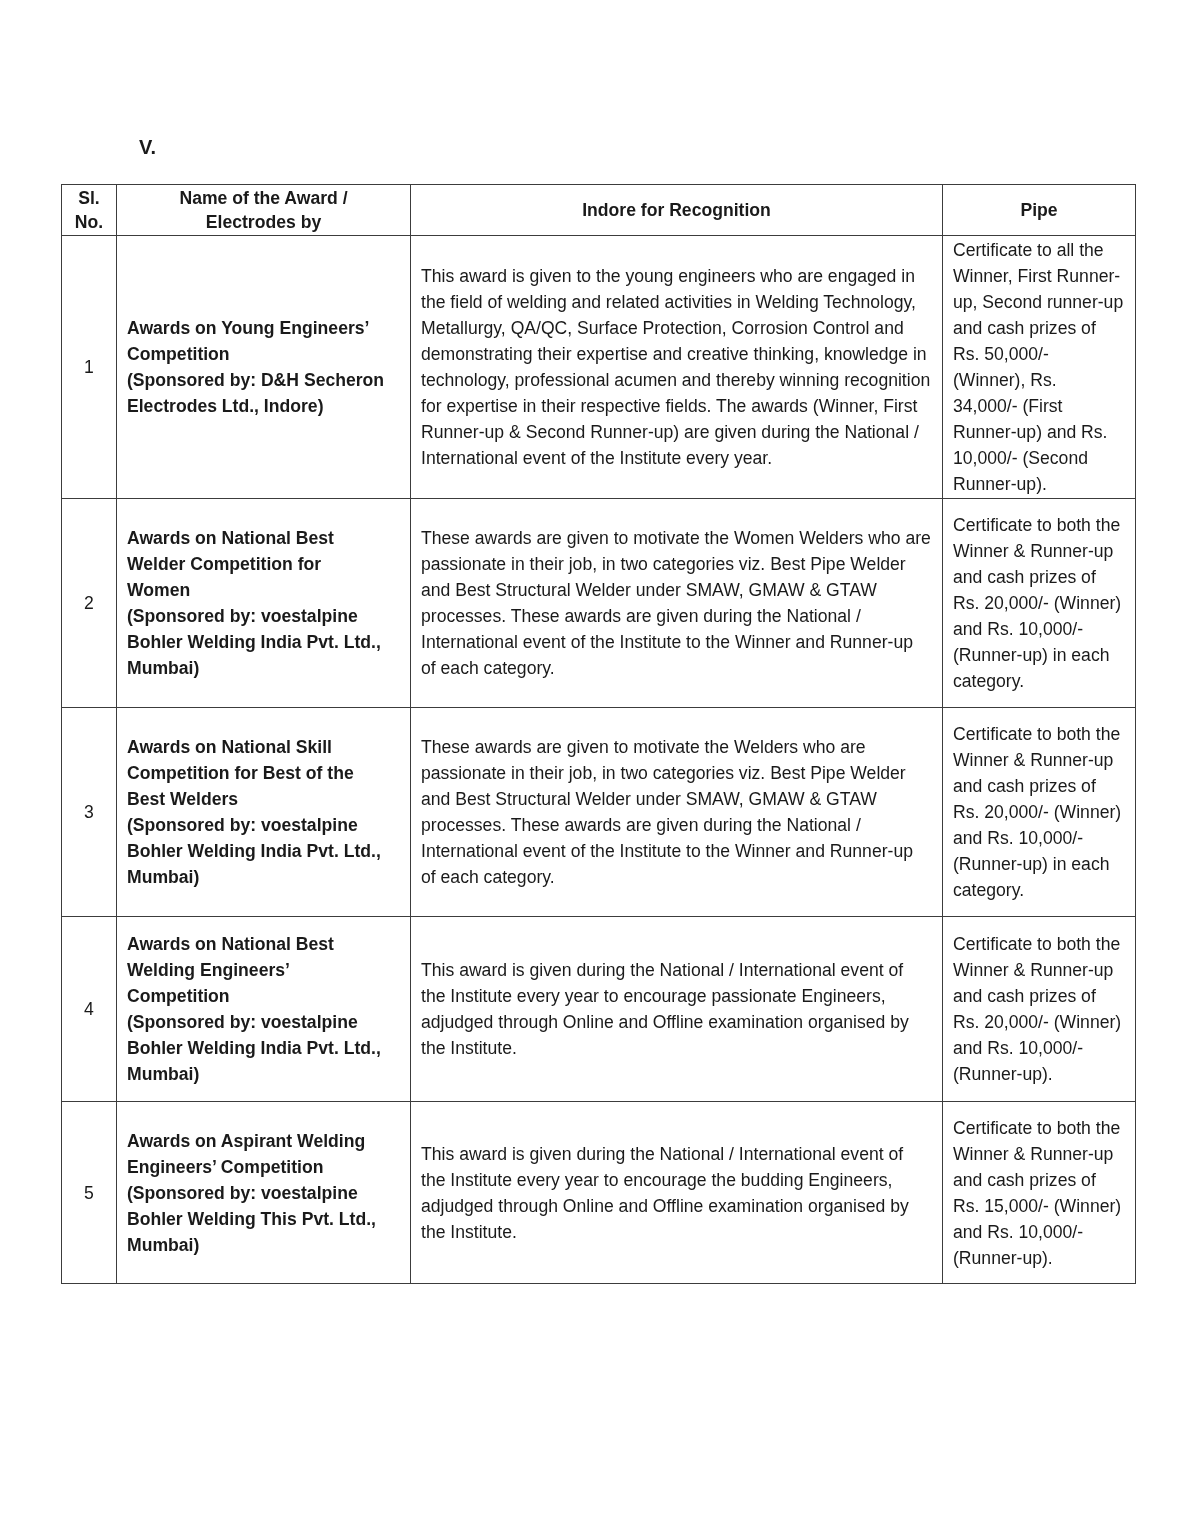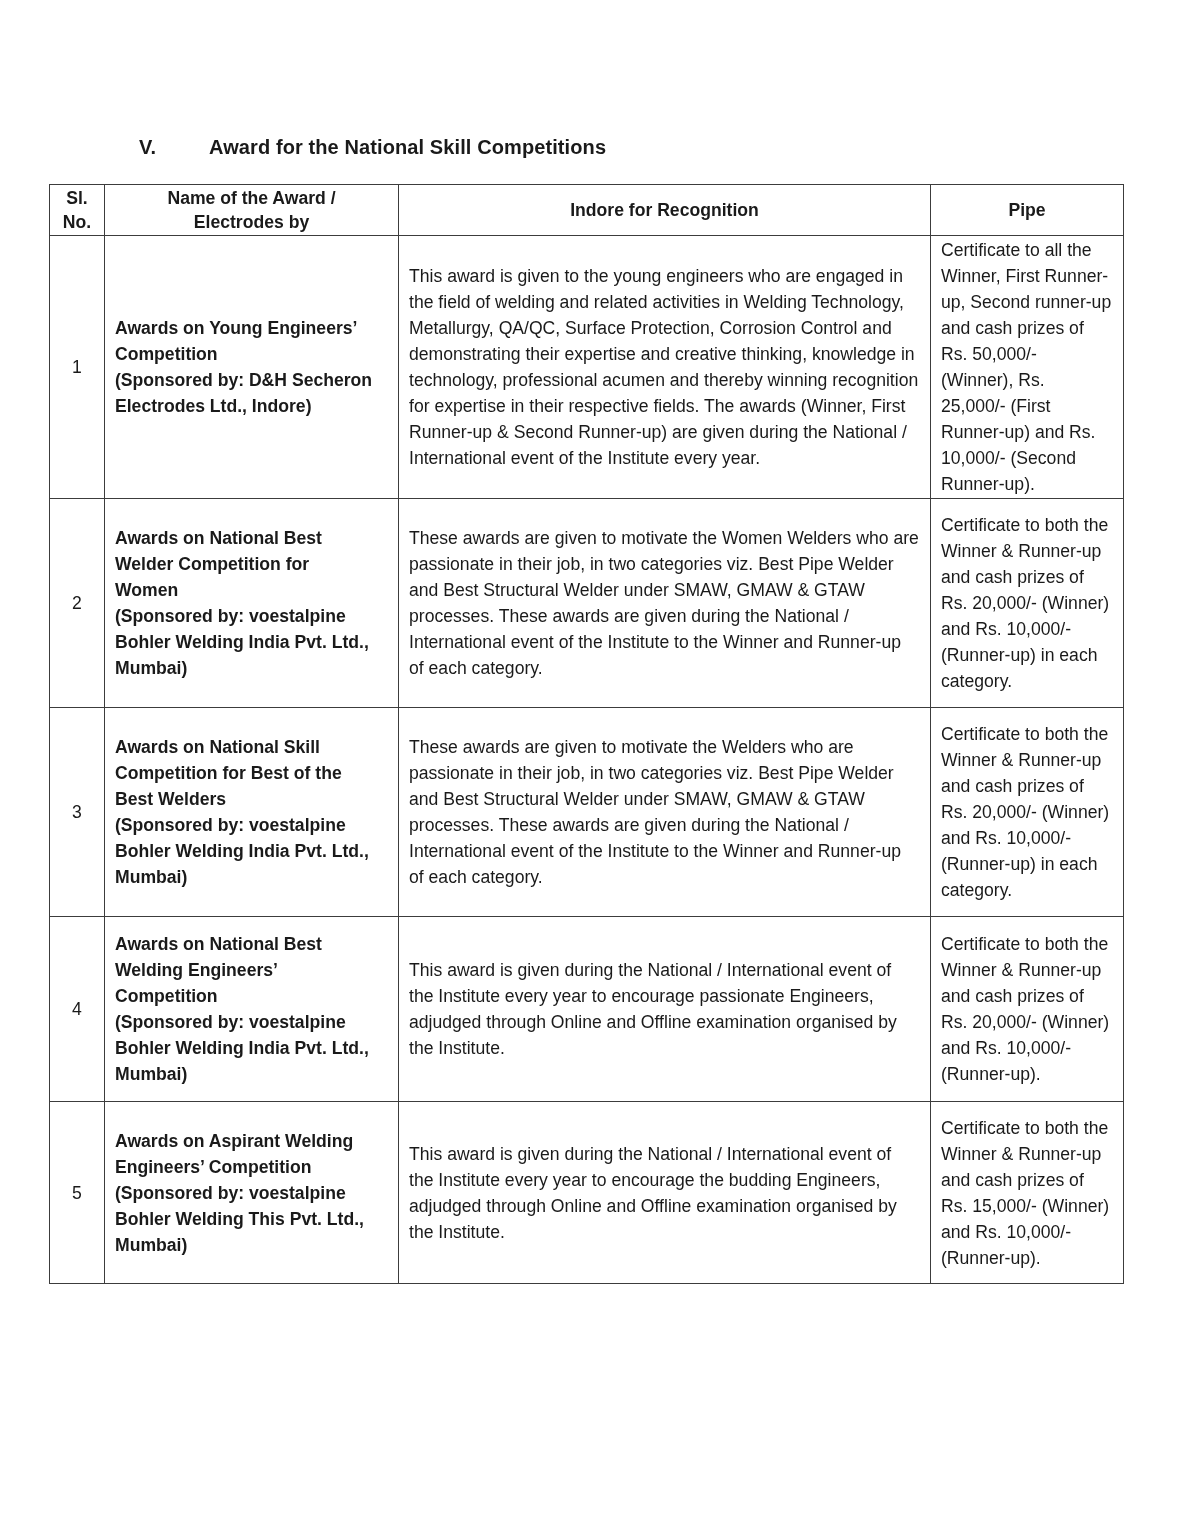--- a/index.html
+++ b/index.html
@@ -8,21 +8,21 @@
       font-family: "Liberation Sans", "DejaVu Sans", sans-serif;
       color: #1a1a1a;
     }
     .heading {
       position: absolute; left: 139px; top: 136px;
       font-size: 20px; font-weight: bold; letter-spacing: 0.1px;
       display: flex; align-items: baseline;
     }
     .heading .num { width: 70px; }
     table.awards {
-      position: absolute; left: 49px; top: 184px;
+      position: absolute; left: 61px; top: 184px;
       border-collapse: collapse;
       table-layout: fixed;
       width: 1074px;
     }
     table.awards td, table.awards th {
       border: 1.5px solid #3c3c3c;
       font-size: 17.6px;
       line-height: 26px;
       vertical-align: middle;
       padding: 0 10px;
@@ -43,21 +43,20 @@
     tr.r2 td { height: 208px; }
     tr.r3 td { height: 208px; }
     tr.r4 td { height: 184px; }
     tr.r5 td { height: 181px; }
   </style>
 </head>
 <body>
 
 <div class="heading">
   <span class="num">V.</span>
-  <span>Award for the National Skill Competitions</span>
 </div>
 
 <table class="awards">
   <colgroup>
     <col class="c1">
       <col class="c2">
       <col class="c3">
       <col class="c4">
   </colgroup>
   <thead>
@@ -71,21 +70,21 @@
     </tr>
   </thead>
   <tbody>
     <tr class="r1">
       <td class="sl">1</td>
       <td class="pre">Awards on Young Engineers’
 Competition
 (Sponsored by: D&amp;H Secheron
 Electrodes Ltd., Indore)</td>
       <td>This award is given to the young engineers who are engaged in the field of welding and related activities in Welding Technology, Metallurgy, QA/QC, Surface Protection, Corrosion Control and demonstrating their expertise and creative thinking, knowledge in technology, professional acumen and thereby winning recognition for expertise in their respective fields. The awards (Winner, First Runner-up &amp; Second Runner-up) are given during the National / International event of the Institute every year.</td>
-      <td class="award">Certificate to all the Winner, First Runner-up, Second runner-up and cash prizes of Rs. 50,000/- (Winner), Rs. 25,000/- (First Runner-up) and Rs. 10,000/- (Second Runner-up).</td>
+      <td class="award">Certificate to all the Winner, First Runner-up, Second runner-up and cash prizes of Rs. 50,000/- (Winner), Rs. 34,000/- (First Runner-up) and Rs. 10,000/- (Second Runner-up).</td>
     </tr>
     <tr class="r2">
       <td class="sl">2</td>
       <td class="pre">Awards on National Best
 Welder Competition for
 Women
 (Sponsored by: voestalpine
 Bohler Welding India Pvt. Ltd.,
 Mumbai)</td>
       <td>These awards are given to motivate the Women Welders who are passionate in their job, in two categories viz. Best Pipe Welder and Best Structural Welder under SMAW, GMAW &amp; GTAW processes. These awards are given during the National / International event of the Institute to the Winner and Runner-up of each category.</td>

